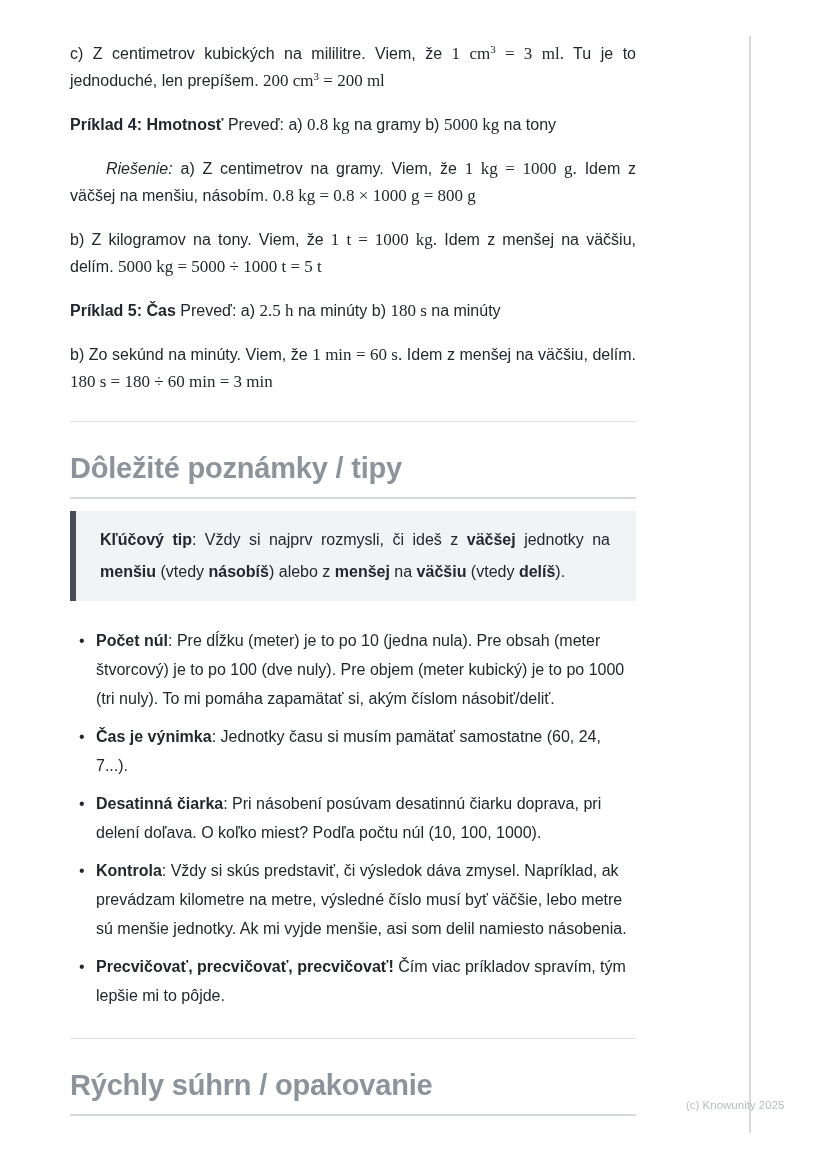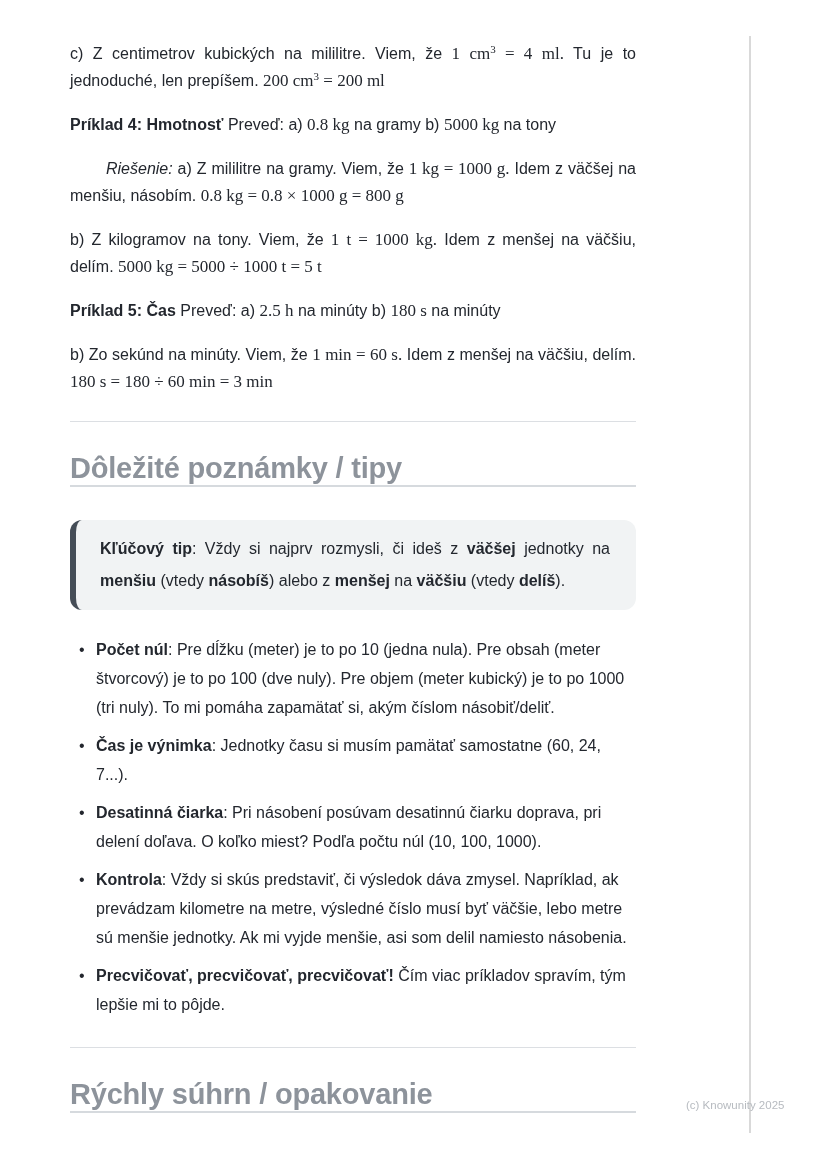--- a/index.html
+++ b/index.html
@@ -51,29 +51,29 @@
   }
   .rule-1 { margin-top: 26px; }
   .rule-3 { margin-top: 28px; }
 
   h2.section-title {
     margin-top: 30px;
     font-size: 29px;
     font-weight: 700;
     color: #8d939b;
     letter-spacing: -0.2px;
-    padding-bottom: 0;
+    padding-bottom: 12px;
     border-bottom: 2px solid #d6dade;
   }
 
   .tip-callout {
-    margin-top: 33px;
+    margin-top: 12px;
     background: #f1f3f4;
     border-left: 6px solid #454d57;
-    border-radius: 12px;
+    border-radius: 0;
     padding: 13px 26px 13px 24px;
     font-size: 16px;
     line-height: 32px;
     text-align: justify;
     color: #23272e;
   }
 
   ul.notes-list {
     margin-top: 25px;
     list-style: none;
@@ -114,25 +114,25 @@
     z-index: 2;
   }
 </style>
 </head>
 <body>
 
 <div class="page">
 
   <div class="content">
 
-    <p class="para"><span>c) Z centimetrov kubických na mililitre. Viem, že </span><span class="math">1 cm</span><sup class="math">3</sup><span class="math"> = 4 ml.</span><span> Tu je to jednoduché, len prepíšem. </span><span class="math">200 cm</span><sup class="math">3</sup><span class="math"> = 200 ml</span></p>
+    <p class="para"><span>c) Z centimetrov kubických na mililitre. Viem, že </span><span class="math">1 cm</span><sup class="math">3</sup><span class="math"> = 3 ml.</span><span> Tu je to jednoduché, len prepíšem. </span><span class="math">200 cm</span><sup class="math">3</sup><span class="math"> = 200 ml</span></p>
 
     <p class="para"><span class="b">Príklad 4: Hmotnosť</span><span> Preveď: a) </span><span class="math">0.8 kg</span><span> na gramy b) </span><span class="math">5000 kg</span><span> na tony</span></p>
 
-    <p class="para"><span class="i">Riešenie:</span><span> a) Z mililitre na gramy. Viem, že </span><span class="math">1 kg = 1000 g.</span><span> Idem z väčšej na menšiu, násobím. </span><span class="math">0.8 kg = 0.8 × 1000 g = 800 g</span></p>
+    <p class="para"><span class="i">Riešenie:</span><span> a) Z centimetrov na gramy. Viem, že </span><span class="math">1 kg = 1000 g.</span><span> Idem z väčšej na menšiu, násobím. </span><span class="math">0.8 kg = 0.8 × 1000 g = 800 g</span></p>
 
     <p class="para"><span>b) Z kilogramov na tony. Viem, že </span><span class="math">1 t = 1000 kg.</span><span> Idem z menšej na väčšiu, delím. </span><span class="math">5000 kg = 5000 ÷ 1000 t = 5 t</span></p>
 
     <p class="para"><span class="b">Príklad 5: Čas</span><span> Preveď: a) </span><span class="math">2.5 h</span><span> na minúty b) </span><span class="math">180 s</span><span> na minúty</span></p>
 
 
     <p class="para"><span>b) Zo sekúnd na minúty. Viem, že </span><span class="math">1 min = 60 s.</span><span> Idem z menšej na väčšiu, delím. </span><span class="math">180 s = 180 ÷ 60 min = 3 min</span></p>
 
     <div class="rule rule-1"></div>
 

